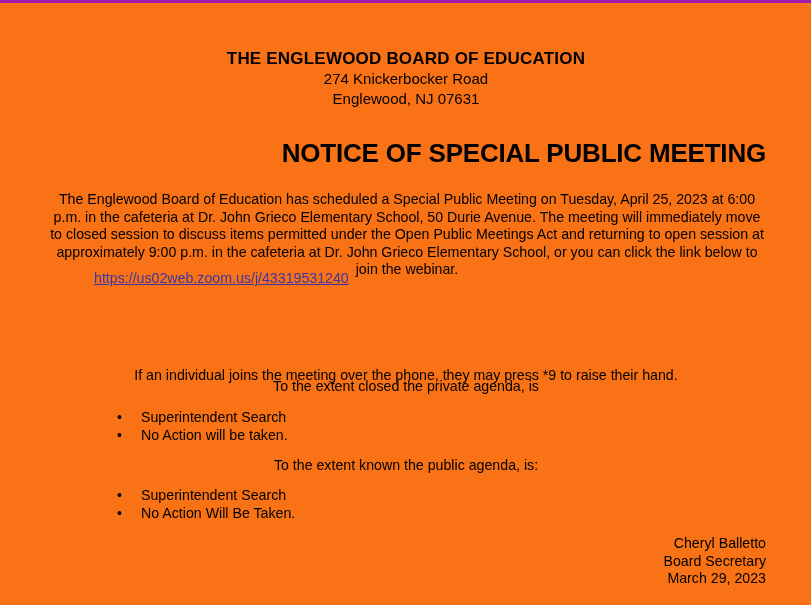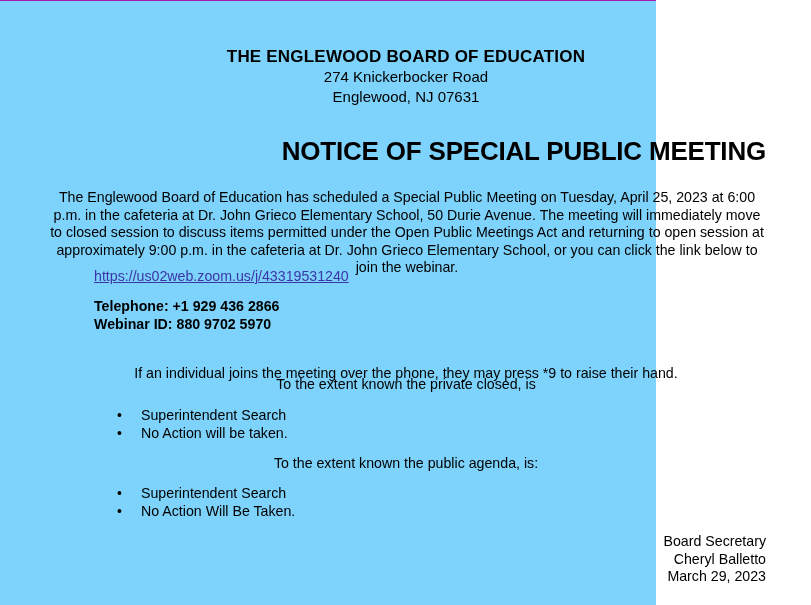--- a/index.html
+++ b/index.html
@@ -13,25 +13,25 @@
     height: 605px;
     overflow: hidden;
     font-family: "Liberation Sans", sans-serif;
     color: #000000;
     -webkit-font-smoothing: antialiased;
   }
 
   
   .page {
     position: relative;
-    width: 656px;
+    width: 811px;
     height: 605px;
     box-sizing: border-box;
-    background: #7dd3fc;
-    border-top: 1px solid #a21caf;
+    background: #f97316;
+    border-top: 3px solid #a21caf;
   }
 
   .sheet {
     position: absolute;
     left: 46px;
     top: 0;
     width: 720px;   
     height: 605px;
   }
 
@@ -165,28 +165,24 @@
 
     <div class="notice-title">NOTICE OF SPECIAL PUBLIC MEETING</div>
 
 
     <div class="body-para" id="intro-para">The Englewood Board of Education has scheduled a Special Public Meeting on Tuesday, April 25, 2023 at 6:00 p.m. in the cafeteria at Dr. John Grieco Elementary School, 50 Durie Avenue.  The meeting will immediately move to closed session to discuss items permitted under the Open Public Meetings Act and returning to open session at approximately 9:00 p.m. in the cafeteria at Dr. John Grieco Elementary School, or you can click the link below to join the webinar.</div>
 
     <div class="zoom-link-wrap">
       <a class="zoom-link" href="#">https://us02web.zoom.us/j/43319531240</a>
     </div>
 
-    <div class="dial-block">
-      <div>Telephone: +1 929 436 2866</div>
-      <div>Webinar ID: 880 9702 5970</div>
-    </div>
 
     <div class="body-para" id="phone-para">If an individual joins the meeting over the phone, they may press *9 to raise their hand.</div>
 
-    <div class="body-para" id="private-lead">To the extent known the private closed, is</div>
+    <div class="body-para" id="private-lead">To the extent closed the private agenda, is</div>
 
     <ul class="agenda" id="private-list">
       <li>
         <span class="bullet">•</span>
         <span>Superintendent Search</span>
       </li>
       <li>
         <span class="bullet">•</span>
         <span>No Action will be taken.</span>
       </li>
@@ -199,19 +195,19 @@
         <span class="bullet">•</span>
         <span>Superintendent Search</span>
       </li>
       <li>
         <span class="bullet">•</span>
         <span>No Action Will Be Taken.</span>
       </li>
     </ul>
 
     <div class="signature">
+      <div>Cheryl Balletto</div>
       <div>Board Secretary</div>
-      <div>Cheryl Balletto</div>
       <div>March 29, 2023</div>
     </div>
 
   </div>
 </div>
 
 </body></html>

